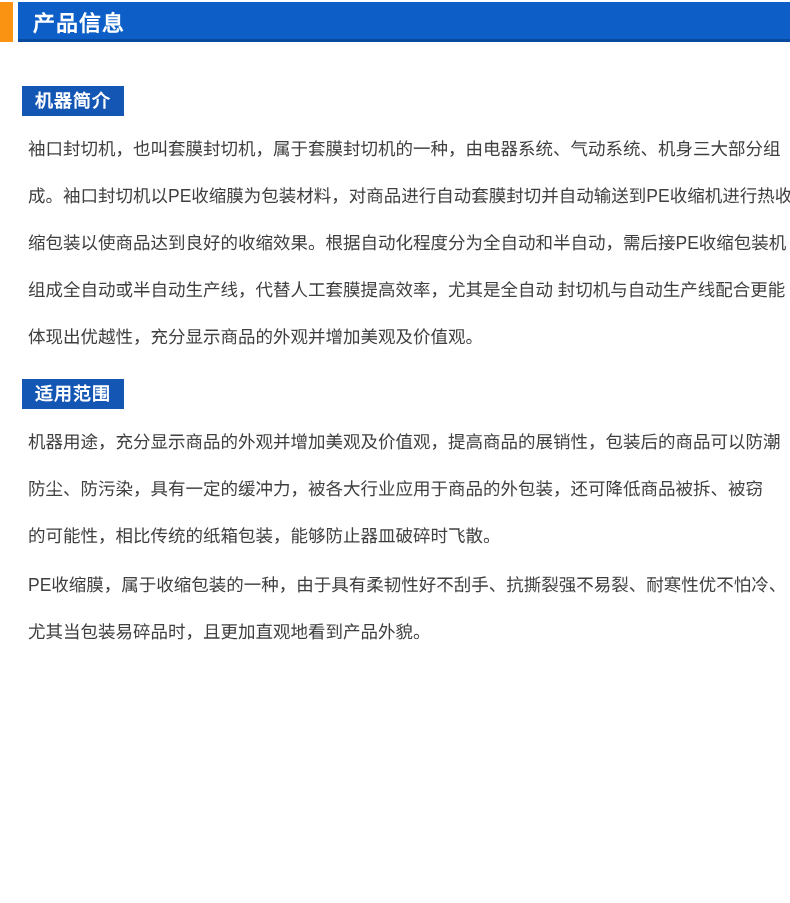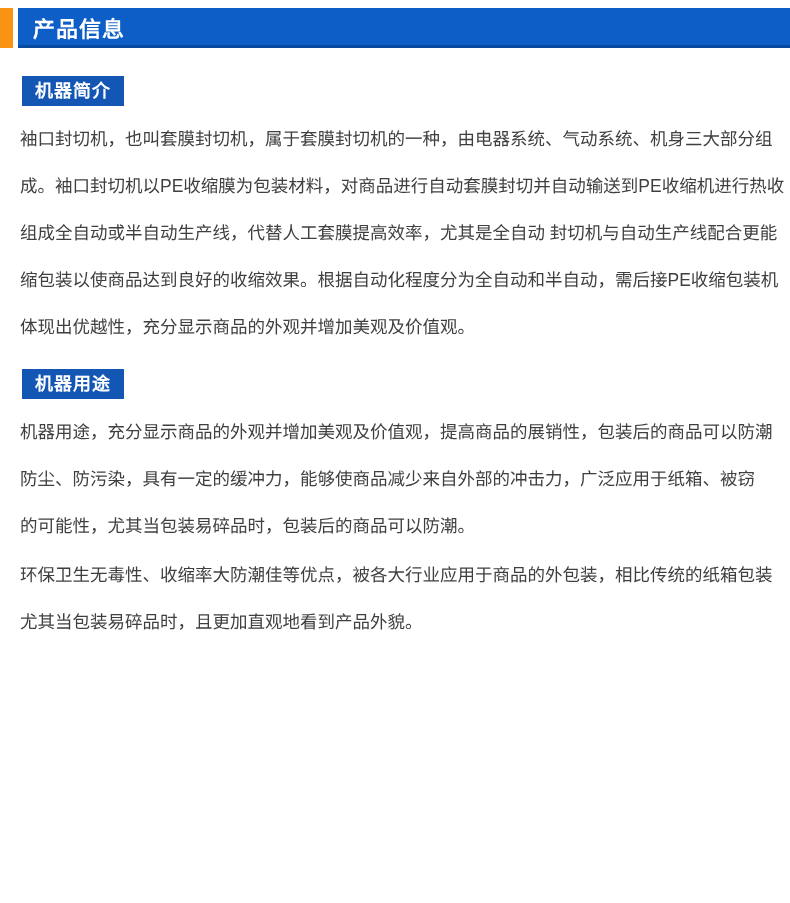--- a/index.html
+++ b/index.html
@@ -9,43 +9,43 @@
     --badge-blue:#1356b4;
     --text:#3f3f3f;
   }
   *{box-sizing:border-box;margin:0;padding:0;}
   html,body{background:#ffffff;}
   body{
     width:790px;height:903px;
     font-family:"Liberation Sans",sans-serif;
     overflow:hidden;
   }
-  .header{position:relative;margin-top:8px;height:40px;}
+  .header{position:relative;margin-top:2px;height:40px;}
   .accent{position:absolute;left:0;top:0;width:13px;height:40px;background:var(--accent-orange);}
   .titlebar{
     margin-left:18px;height:40px;
     background:var(--header-blue);
     border-bottom:3px solid var(--header-border);
     display:flex;align-items:center;
   }
   .titlebar .title{
     color:#ffffff;font-size:22px;font-weight:bold;
     padding-left:15px;letter-spacing:1px;
   }
-  .content{padding:0 20px;}
+  .content{padding:16px 20px;}
   .badge{
     display:inline-block;
     margin:18px 0 0 2px;
     background:var(--badge-blue);
     color:#ffffff;font-size:18px;font-weight:bold;
     line-height:30px;height:30px;padding:0 13px;
     letter-spacing:1px;
   }
   .badge.first{margin-top:28px;}
-  .para{margin-top:10px;}
+  .para{margin-top:10px;margin-left:8px;}
   .para + .para{margin-top:2px;}
   .line{
     line-height:47px;
     font-size:17.5px;
     color:var(--text);
     white-space:nowrap;
   }
 </style>
 </head>
 <body>
@@ -56,32 +56,32 @@
     <span class="title">产品信息</span>
   </div>
 </div>
 
 <div class="content">
 
   <div class="badge first">机器简介</div>
   <div class="para">
     <div class="line">袖口封切机，也叫套膜封切机，属于套膜封切机的一种，由电器系统、气动系统、机身三大部分组</div>
     <div class="line">成。袖口封切机以PE收缩膜为包装材料，对商品进行自动套膜封切并自动输送到PE收缩机进行热收</div>
+    <div class="line">缩包装以使商品达到良好的收缩效果。根据自动化程度分为全自动和半自动，需后接PE收缩包装机</div>
     <div class="line">组成全自动或半自动生产线，代替人工套膜提高效率，尤其是全自动 封切机与自动生产线配合更能</div>
-    <div class="line">缩包装以使商品达到良好的收缩效果。根据自动化程度分为全自动和半自动，需后接PE收缩包装机</div>
     <div class="line">体现出优越性，充分显示商品的外观并增加美观及价值观。</div>
   </div>
 
-  <div class="badge">机器用途</div>
+  <div class="badge">适用范围</div>
   <div class="para">
     <div class="line">机器用途，充分显示商品的外观并增加美观及价值观，提高商品的展销性，包装后的商品可以防潮</div>
-    <div class="line">防尘、防污染，具有一定的缓冲力，能够使商品减少来自外部的冲击力，广泛应用于纸箱、被窃</div>
-    <div class="line">的可能性，尤其当包装易碎品时，包装后的商品可以防潮。</div>
+    <div class="line">防尘、防污染，具有一定的缓冲力，被各大行业应用于商品的外包装，还可降低商品被拆、被窃</div>
+    <div class="line">的可能性，相比传统的纸箱包装，能够防止器皿破碎时飞散。</div>
   </div>
   <div class="para">
-    <div class="line">环保卫生无毒性、收缩率大防潮佳等优点，被各大行业应用于商品的外包装，相比传统的纸箱包装</div>
+    <div class="line">PE收缩膜，属于收缩包装的一种，由于具有柔韧性好不刮手、抗撕裂强不易裂、耐寒性优不怕冷、</div>
     <div class="line">尤其当包装易碎品时，且更加直观地看到产品外貌。</div>
   </div>
 
   <div class="para">
   </div>
 
 </div>
 
 </body></html>

